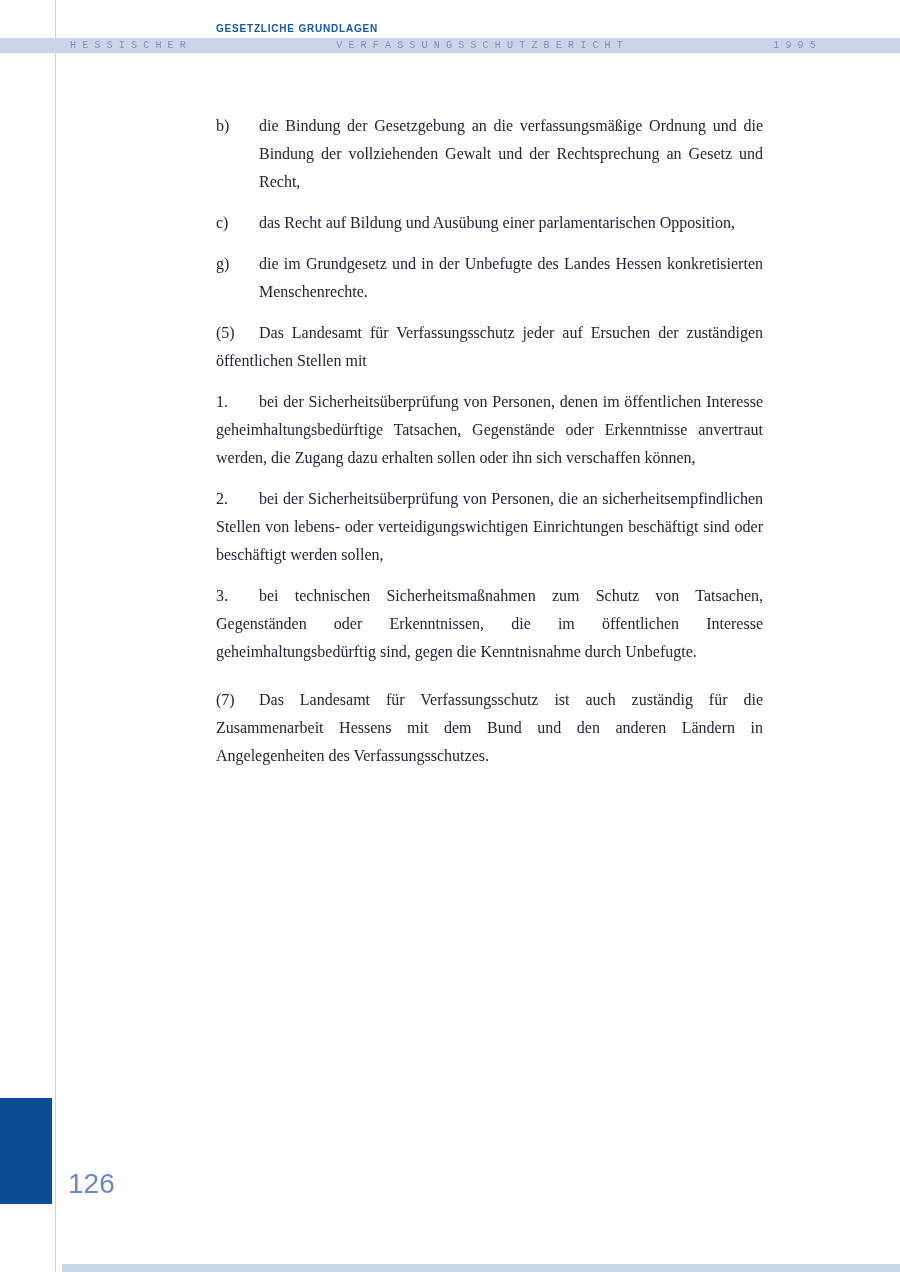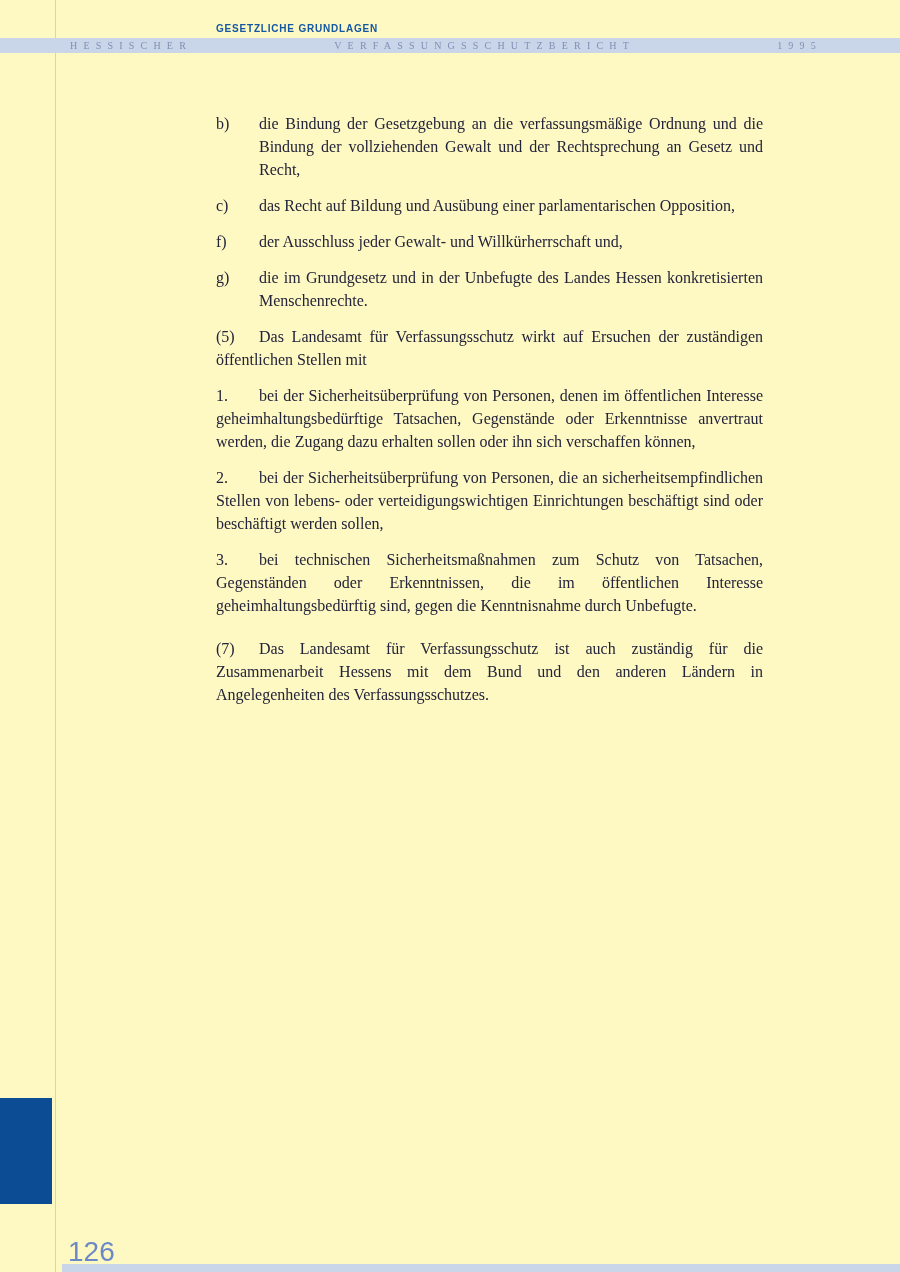--- a/index.html
+++ b/index.html
@@ -1,20 +1,20 @@
 <!DOCTYPE html>
 <html><head>
 <meta charset="utf-8">
 <style>
   html, body { margin:0; padding:0; background:#e8e4d0; }
   .page {
     position:relative;
     width:900px; height:1272px;
     margin:0 auto;
-    background:#fef9c3;
+    background:#ffffff;
     font-family:"Liberation Serif", serif;
     color:#23233a;
     overflow:hidden;
   }
   .margin-rule {
     position:absolute; left:55px; top:0; width:1px; height:100%;
     background:#d8d3bc;
   }
   .section-title {
     position:absolute; left:216px; top:23px;
@@ -24,43 +24,43 @@
     color:#1457a3;
     white-space:nowrap;
   }
   .band {
     position:absolute; left:0; top:38px; width:900px; height:15px;
     background:#c9d5e9;
   }
   .band-inner {
     display:flex; justify-content:space-between; align-items:center;
     height:100%; margin:0 78px 0 70px;
-    font-family:Liberation Serif, serif;
+    font-family:Liberation Mono, monospace;
     font-size:10px; color:#8090b4;
   }
   .band-inner span { letter-spacing:0.62em; white-space:nowrap; }
   .content {
     position:absolute; left:216px; top:112px; width:547px;
-    font-size:16px; line-height:23px;
+    font-size:16px; line-height:28px;
     text-align:justify;
   }
   .content p { margin:0 0 13px 0; }
   
   .hang { padding-left:43px; text-indent:-43px; }
   .hang .label { display:inline-block; width:43px; text-indent:0; }
   
   .flush .label { display:inline-block; width:43px; }
   .sp-md { margin-top:12px !important; }
   .sp-lg { margin-top:20px !important; }
   .page-marker {
     position:absolute; left:0; top:1098px; width:52px; height:106px;
     background:#0b4c95;
   }
   .page-number {
-    position:absolute; left:68px; top:1236px;
+    position:absolute; left:68px; top:1168px;
     font-family:"Liberation Sans", sans-serif;
     font-size:28px; color:#6d88c6;
   }
   .bottom-band {
     position:absolute; left:62px; right:0; bottom:0; height:8px;
     background:#c9d5e9;
   }
 </style>
 </head>
 <body>
@@ -81,28 +81,25 @@
 
   <div class="content">
 
     <p class="hang">
       <span class="label">b)</span><span>die Bindung der Gesetzgebung an die verfassungsmäßige Ordnung und die Bindung der vollziehenden Gewalt und der Rechtsprechung an Gesetz und Recht,</span>
     </p>
     <p class="hang">
       <span class="label">c)</span><span>das Recht auf Bildung und Ausübung einer parlamentarischen Opposition,</span>
     </p>
     <p class="hang">
-      <span class="label">f)</span><span>der Ausschluss jeder Gewalt- und Willkürherrschaft und,</span>
-    </p>
-    <p class="hang">
       <span class="label">g)</span><span>die im Grundgesetz und in der Unbefugte des Landes Hessen konkretisierten Menschenrechte.</span>
     </p>
 
     <p class="flush sp-md">
-      <span class="label">(5)</span><span>Das Landesamt für Verfassungsschutz wirkt auf Ersuchen der zuständigen öffentlichen Stellen mit</span>
+      <span class="label">(5)</span><span>Das Landesamt für Verfassungsschutz jeder auf Ersuchen der zuständigen öffentlichen Stellen mit</span>
     </p>
 
     <p class="flush">
       <span class="label">1.</span><span>bei der Sicherheitsüberprüfung von Personen, denen im öffentlichen Interesse geheimhaltungsbedürftige Tatsachen, Gegenstände oder Erkenntnisse anvertraut werden, die Zugang dazu erhalten sollen oder ihn sich verschaffen können,</span>
     </p>
     <p class="flush">
       <span class="label">2.</span><span>bei der Sicherheitsüberprüfung von Personen, die an sicherheitsempfindlichen Stellen von lebens- oder verteidigungswichtigen Einrichtungen beschäftigt sind oder beschäftigt werden sollen,</span>
     </p>
     <p class="flush">
       <span class="label">3.</span><span>bei technischen Sicherheitsmaßnahmen zum Schutz von Tatsachen, Gegenständen oder Erkenntnissen, die im öffentlichen Interesse geheimhaltungsbedürftig sind, gegen die Kenntnisnahme durch Unbefugte.</span>

